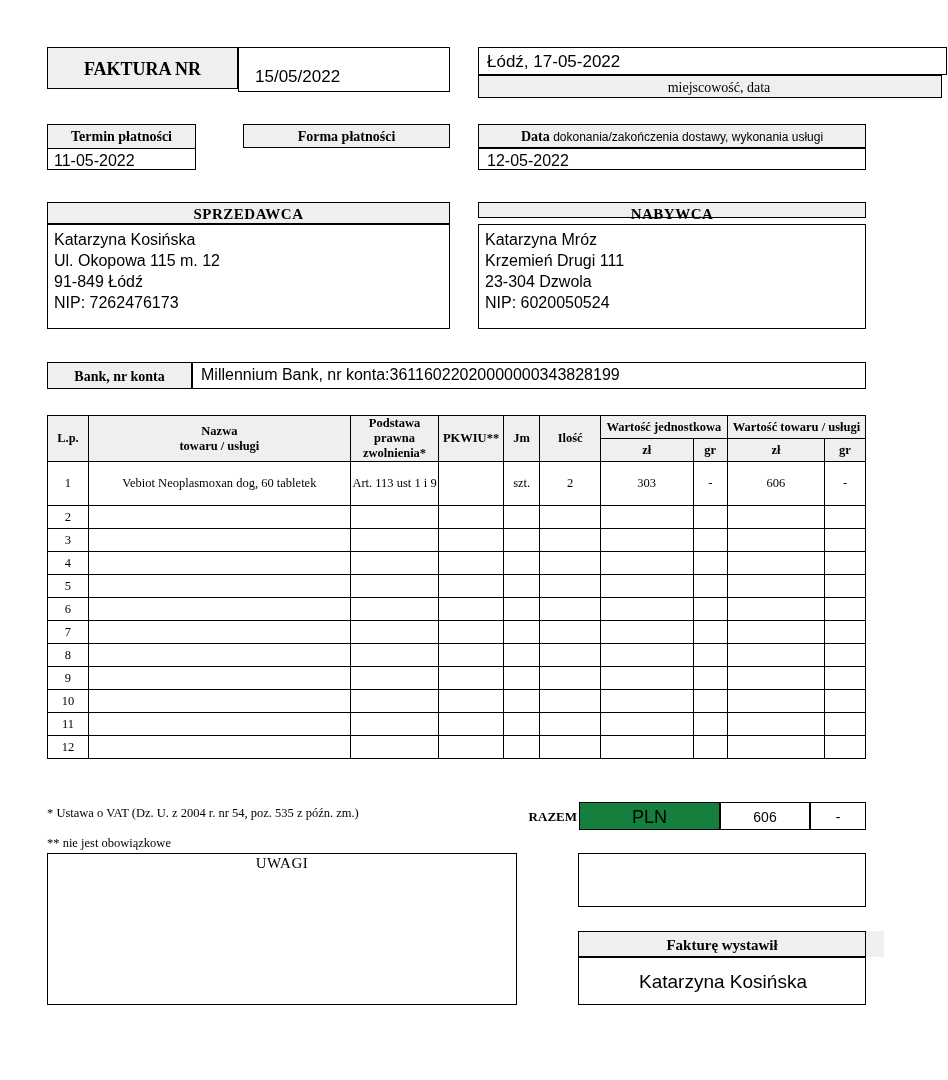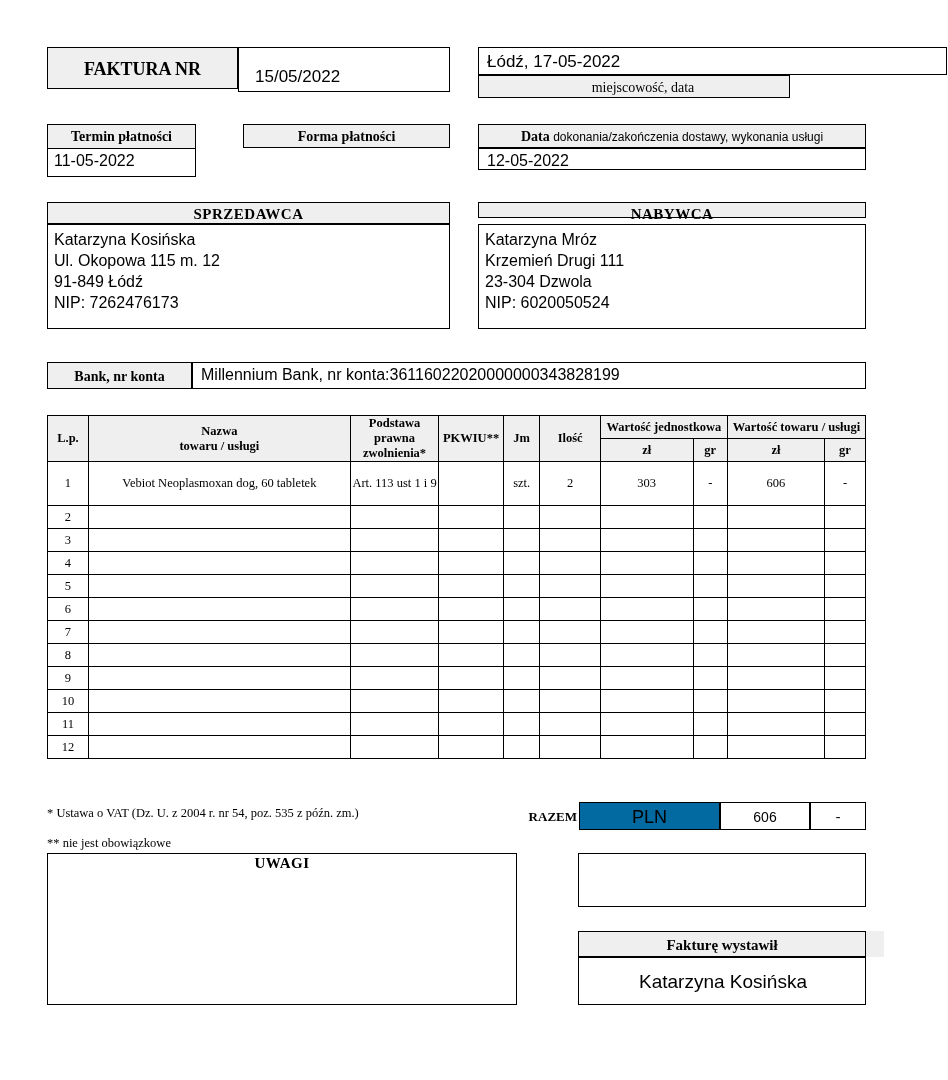--- a/index.html
+++ b/index.html
@@ -54,33 +54,33 @@
     left: 16px; bottom: 4px;
     font-size: 17px;
   }
   #city-date-box {
     left: 478px; top: 47px; width: 469px; height: 28px;
   }
   #city-date-val {
     position: absolute; left: 8px; top: 4px; font-size: 17px;
   }
   #city-date-label {
-    left: 478px; top: 75px; width: 312px; height: 23px;
+    left: 478px; top: 75px; width: 464px; height: 23px;
     font-size: 14px; line-height: 23px; font-weight: normal;
     position: absolute;
     padding-left: 18px;
   }
 
   
   #termin-hdr {
     position: absolute; left: 47px; top: 124px; width: 149px; height: 36px;
     font-size: 14px; line-height: 24px;
   }
   #termin-box {
-    left: 47px; top: 148px; width: 149px; height: 29px; text-decoration: underline;
+    left: 47px; top: 148px; width: 149px; height: 22px; text-decoration: underline;
   }
   #termin-val { position:absolute; left:6px; top:3px; font-size:16px; }
 
   #forma-hdr {
     position: absolute; left: 243px; top: 124px; width: 207px; height: 24px;
     font-size: 14px; line-height: 24px;
   }
   #forma-box {
     left: 243px; top: 148px; width: 207px; height: 26px;
   }
@@ -188,21 +188,21 @@
   }
 
   
   #razem-label {
     position: absolute; left: 513px; top: 804px; width: 64px; height: 26px;
     font-family: "Liberation Serif", serif; font-weight: bold; font-size: 13px;
     line-height: 26px; text-align: right;
   }
   #razem-pln {
     left: 579px; top: 802px; width: 141px; height: 28px;
-    background: #0369a1;
+    background: #15803d;
     text-align: center;
     font-size: 18px;
     line-height: 28px;
   }
   #razem-zl {
     left: 720px; top: 802px; width: 90px; height: 28px;
     text-align: center; font-size: 14px; line-height: 28px;
     font-family: "Liberation Sans", sans-serif;
   }
   #razem-gr {
@@ -210,21 +210,21 @@
     text-align: center; font-size: 14px; line-height: 28px;
     font-family: "Liberation Serif", serif;
   }
   #uwagi-box {
     left: 47px; top: 853px; width: 470px; height: 152px;
     border: 1px solid #000;
   }
   #uwagi-title-inner {
     text-align: center;
     font-family: "Liberation Serif", serif;
-    font-weight: bold;
+    font-weight: normal;
     font-size: 15px;
     padding-top: 1px;
     letter-spacing: .5px;
   }
 
   
   #zaplaty-box {
     left: 578px; top: 853px; width: 288px; height: 54px;
   }
 

